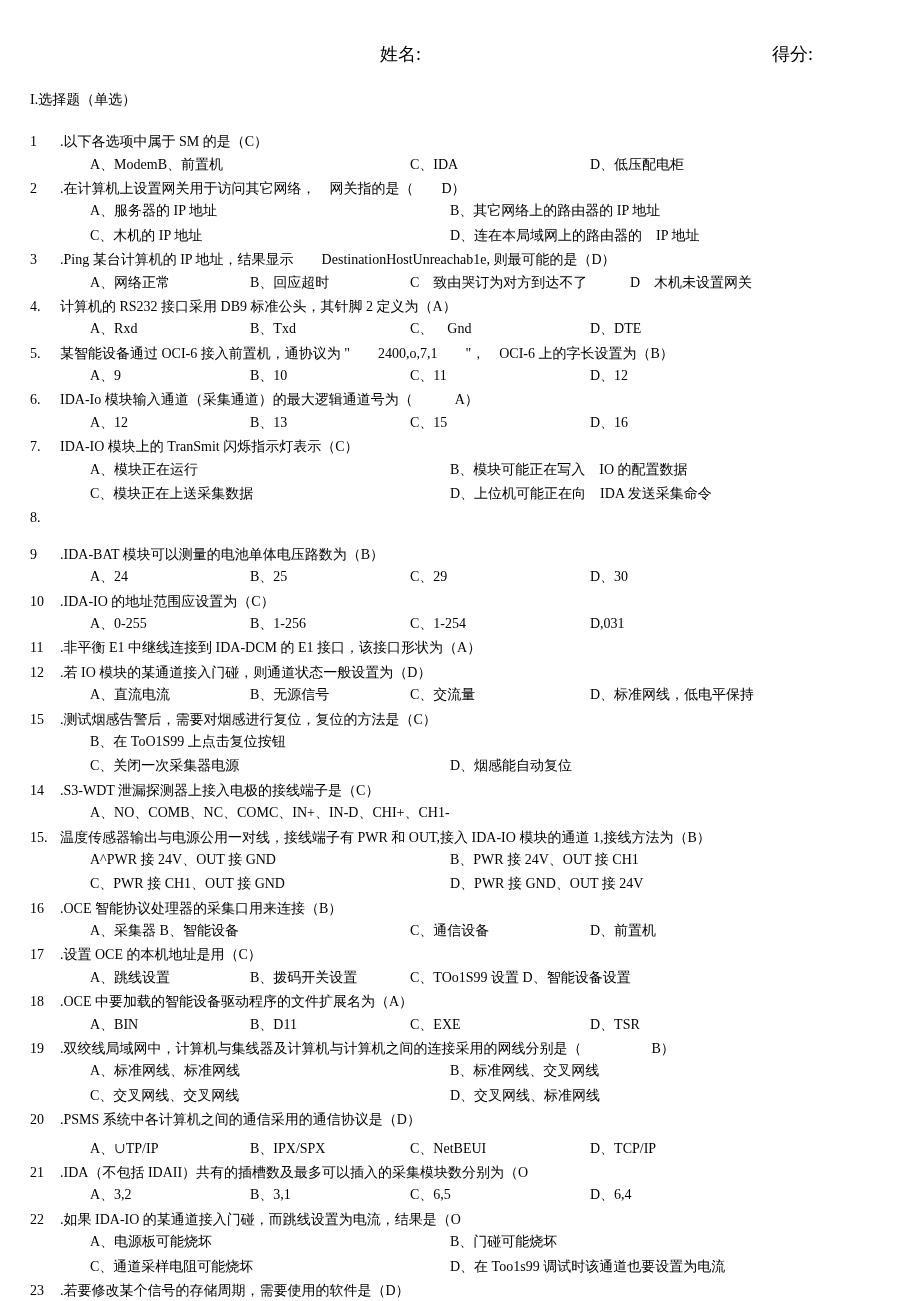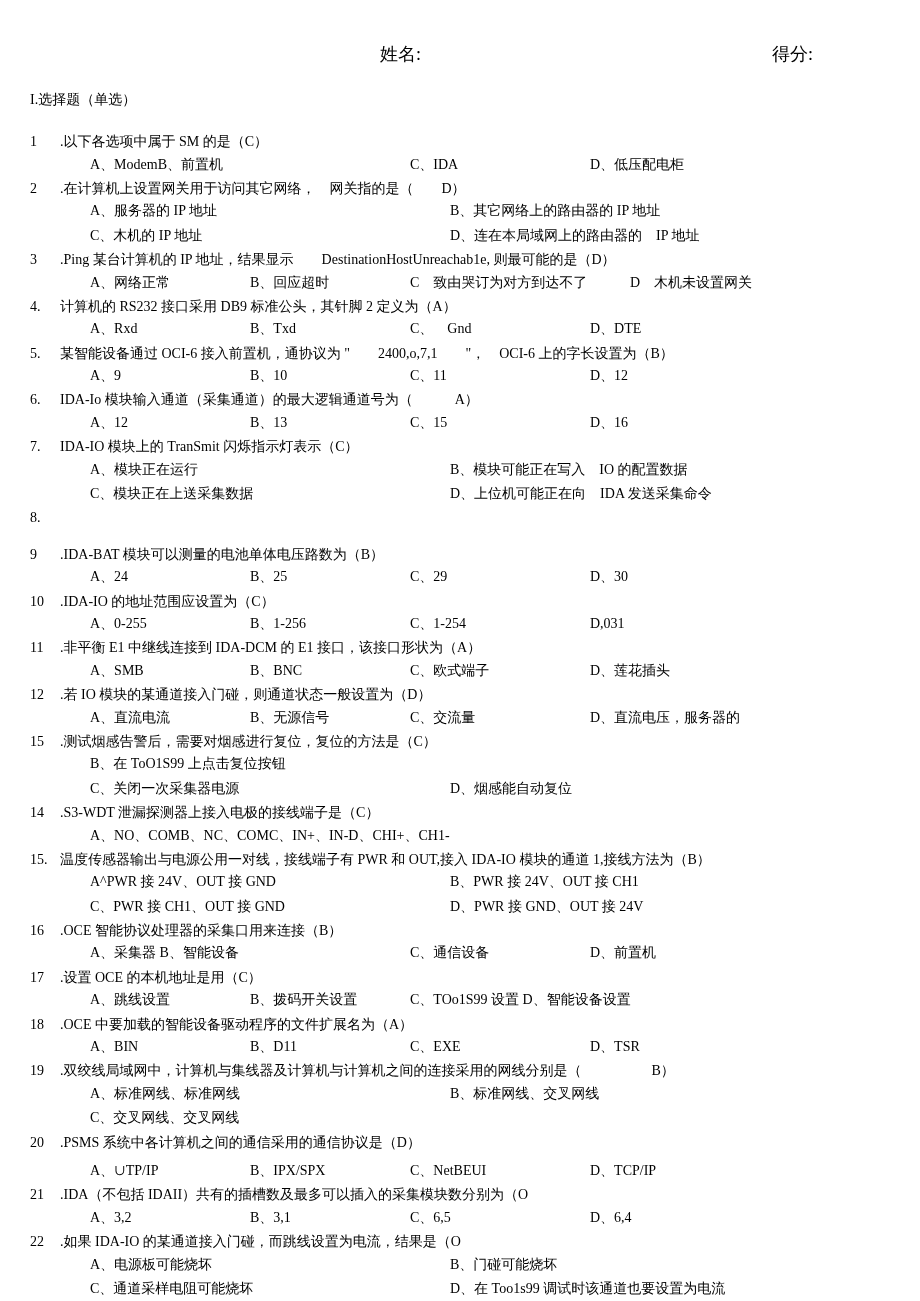--- a/index.html
+++ b/index.html
@@ -193,38 +193,32 @@
     <span class="opt c">C、1-254</span>
     <span class="opt d">D,031</span>
   </div>
 </div>
 
 <div class="question">
   <div class="q-line">
     <span class="q-num">11</span>
     <span class="q-text">.非平衡 E1 中继线连接到 IDA-DCM 的 E1 接口，该接口形状为（A）</span>
   </div>
-  <div class="options">
-    <span class="opt a">A、SMB</span>
-    <span class="opt b">B、BNC</span>
-    <span class="opt c">C、欧式端子</span>
-    <span class="opt d">D、莲花插头</span>
-  </div>
 </div>
 
 <div class="question">
   <div class="q-line">
     <span class="q-num">12</span>
     <span class="q-text">.若 IO 模块的某通道接入门碰，则通道状态一般设置为（D）</span>
   </div>
   <div class="options">
     <span class="opt a">A、直流电流</span>
     <span class="opt b">B、无源信号</span>
     <span class="opt c">C、交流量</span>
-    <span class="opt d">D、直流电压，服务器的</span>
+    <span class="opt d">D、标准网线，低电平保持</span>
   </div>
 </div>
 
 <div class="question">
   <div class="q-line">
     <span class="q-num">15</span>
     <span class="q-text">.测试烟感告警后，需要对烟感进行复位，复位的方法是（C）</span>
   </div>
   <div class="options two-col">
     <span class="opt">B、在 ToO1S99 上点击复位按钮</span>
@@ -300,20 +294,21 @@
   <div class="q-line">
     <span class="q-num">19</span>
     <span class="q-text">.双绞线局域网中，计算机与集线器及计算机与计算机之间的连接采用的网线分别是（　　　　　B）</span>
   </div>
   <div class="options two-col">
     <span class="opt">A、标准网线、标准网线</span>
     <span class="opt">B、标准网线、交叉网线</span>
   </div>
   <div class="options two-col">
     <span class="opt">C、交叉网线、交叉网线</span>
+    <span class="opt">D、交叉网线、标准网线</span>
   </div>
 </div>
 
 <div class="question">
   <div class="q-line">
     <span class="q-num">20</span>
     <span class="q-text">.PSMS 系统中各计算机之间的通信采用的通信协议是（D）</span>
   </div>
   <div class="options" style="margin-top:6px">
     <span class="opt a">A、∪TP/IP</span>

